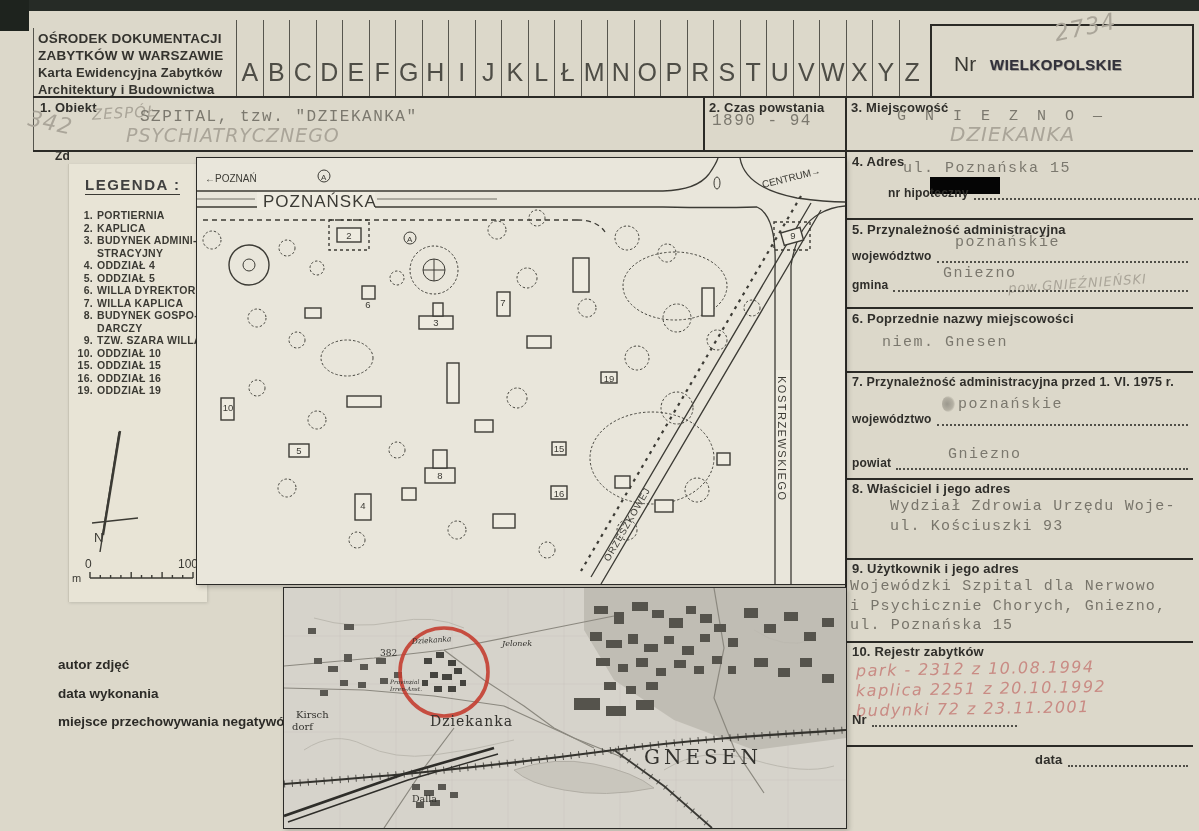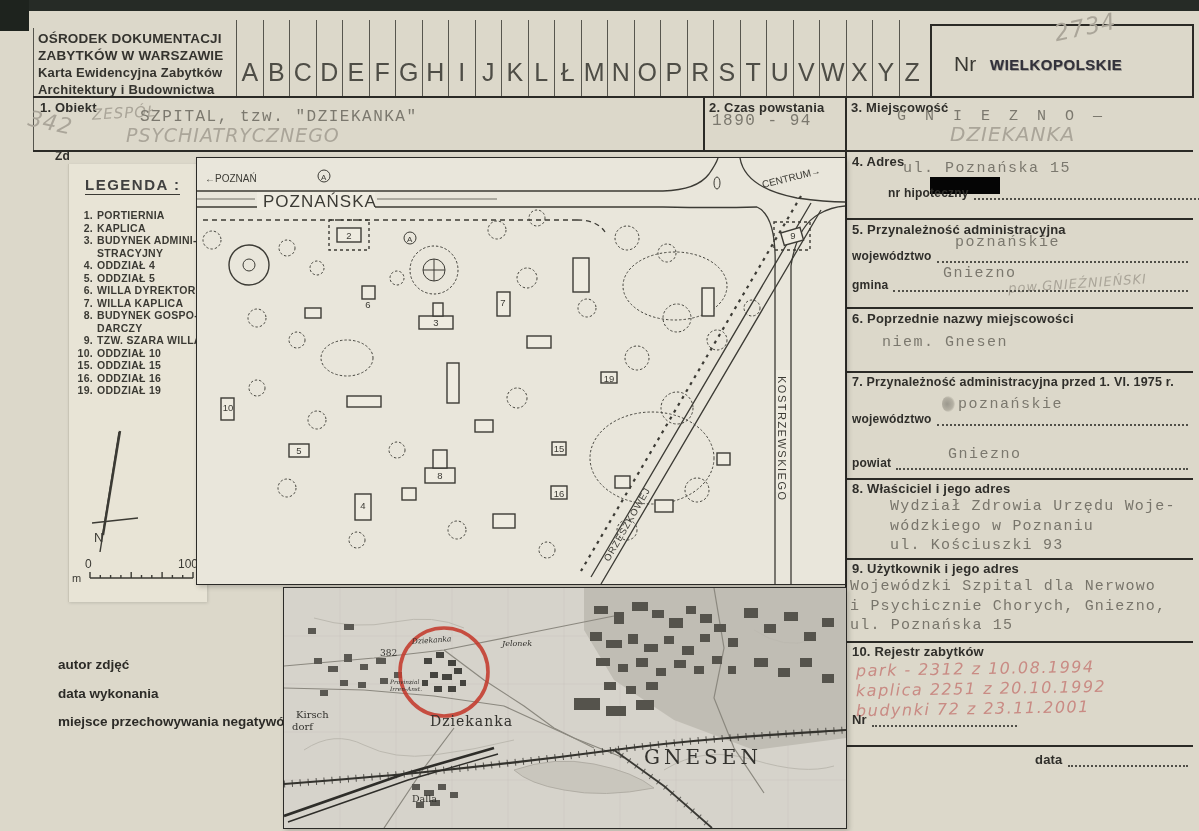--- a/index.html
+++ b/index.html
@@ -170,21 +170,20 @@
   </div>
   <div class="abs typed" style="left:948px;top:446px;">Gniezno</div>
   <div class="dotrow" style="left:852px;top:456px;width:336px;">
     <span class="flabel small">powiat</span>
     <span class="dots"></span>
   </div>
 
   <div class="abs flabel" style="left:852px;top:481px;">8. Właściciel i jego adres</div>
   <div class="abs" style="left:850px;top:497px;margin-left:40px;">
       <div class="typed-line">Wydział Zdrowia Urzędu Woje-</div>
-      <div class="typed-line">wódzkiego w Poznaniu</div>
       <div class="typed-line">ul. Kościuszki 93</div>
     </div>
 
   <div class="abs flabel" style="left:852px;top:561px;">9. Użytkownik i jego adres</div>
   <div class="abs" style="left:850px;top:577px;">
       <div class="typed-line">Wojewódzki Szpital dla Nerwowo</div>
       <div class="typed-line">i Psychicznie Chorych, Gniezno,</div>
       <div class="typed-line">ul. Poznańska 15</div>
     </div>
 

